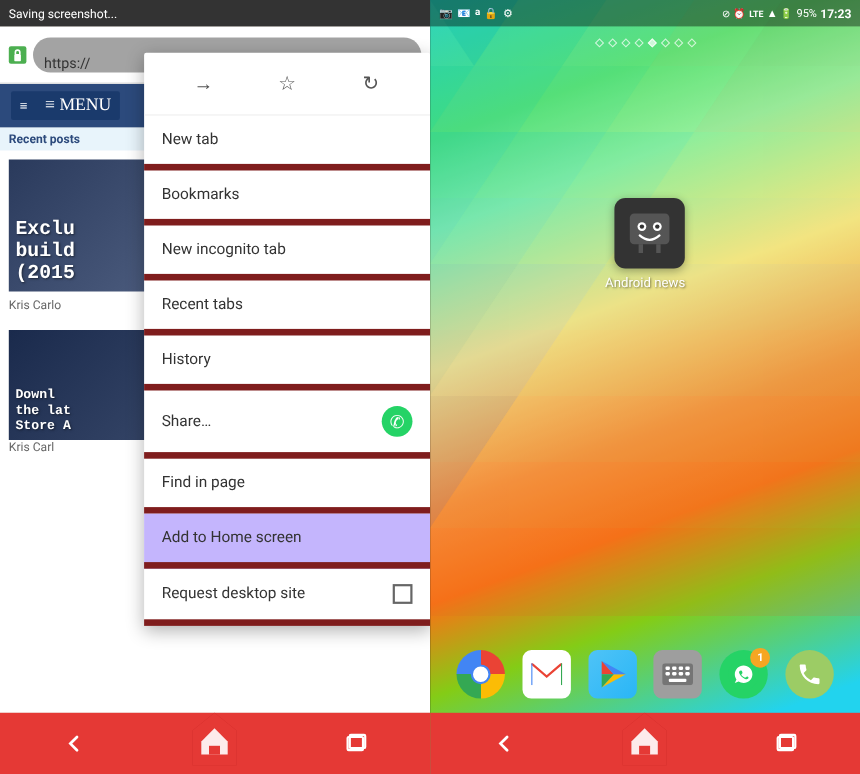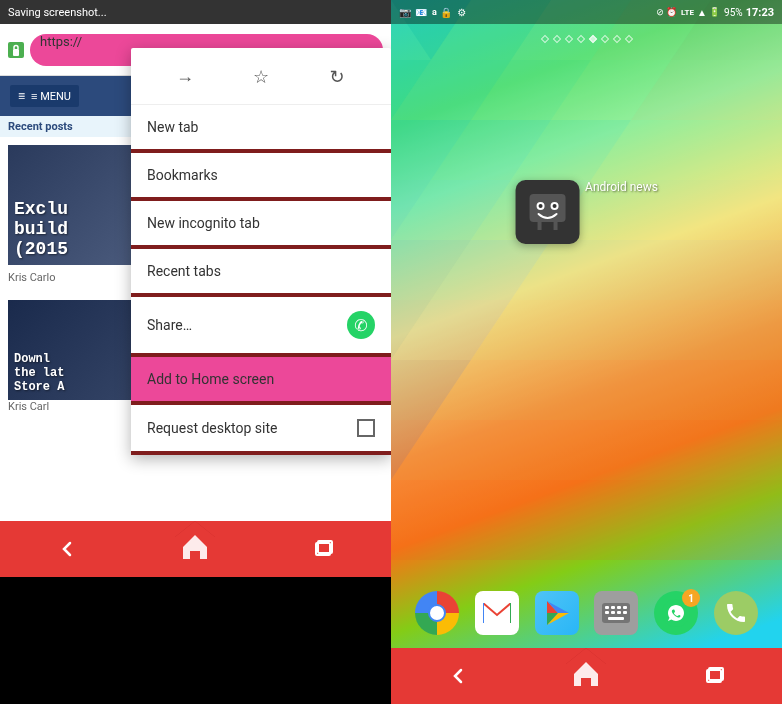--- a/index.html
+++ b/index.html
@@ -8,21 +8,21 @@
       height: 704px;
       overflow: hidden;
       display: flex;
       font-family: 'Roboto', Arial, sans-serif;
       background: #000;
     }
 
     
     .left-panel {
       width: 391px;
-      height: 577px;
+      height: 704px;
       position: relative;
       background: #e8e0d8;
       overflow: hidden;
     }
 
     
     .browser-bg {
       position: absolute;
       top: 0; left: 0; right: 0; bottom: 0;
       background: #c8bfb5;
@@ -66,24 +66,24 @@
       border-radius: 2px;
       display: flex;
       align-items: center;
       justify-content: center;
       flex-shrink: 0;
     }
 
     .url-bar {
       flex: 1;
       height: 32px;
-      background: #ec4899;
+      background: #a3a3a3;
       border-radius: 16px;
       display: flex;
-      align-items: flex-start;
+      align-items: flex-end;
       padding: 0 10px;
       font-size: 13px;
       color: #333;
       overflow: hidden;
     }
 
     
     .blog-content {
       position: absolute;
       top: 76px; left: 0; right: 0; bottom: 56px;
@@ -202,25 +202,25 @@
     }
 
     .menu-item {
       padding: 14px 16px;
       font-size: 14px;
       color: #333;
       cursor: pointer;
       display: flex;
       align-items: center;
       justify-content: space-between;
-      border-bottom: 4px solid #7f1d1d;
+      border-bottom: 6px solid #7f1d1d;
     }
 
     .menu-item.highlighted {
-      background: #ec4899;
+      background: #c4b5fd;
     }
 
     .menu-item-text {
       font-size: 14px;
     }
 
     
     .right-panel {
       width: 391px;
       height: 704px;
@@ -294,22 +294,22 @@
       background: rgba(255,255,255,0.7);
     }
 
     
     .app-icon-center {
       position: absolute;
       top: 180px;
       left: 50%;
       transform: translateX(-50%);
       display: flex;
-      flex-direction: row;
-      align-items: flex-start;
+      flex-direction: column;
+      align-items: flex-end;
       gap: 6px;
       z-index: 5;
     }
 
     .app-icon-box {
       width: 64px;
       height: 64px;
       background: #333;
       border-radius: 10px;
       display: flex;
@@ -492,21 +492,21 @@
     </div>
     <div class="url-bar">
       <span>https://</span>
     </div>
   </div>
 
   <div class="blog-content">
     <div class="blog-nav">
       <div class="blog-nav-menu">
         <span>≡</span>
-        <span style="font-size:11px;color:#fff;margin-left:2px;">≡ MENU</span>
+        <span style="font-size:16px;color:#fff;margin-left:12px;font-family:Liberation Serif, serif;">≡ MENU</span>
       </div>
     </div>
     <div style="background:#e8f4fb;padding:4px 8px;font-size:11px;color:#2c4a7c;font-weight:bold;">
       <span>Recent posts</span>
     </div>
     <div class="blog-post">
       <div class="blog-post-img">
         <div>
           <div class="blog-post-title">Exclu<br>build<br>(2015</div>
         </div>
@@ -543,24 +543,30 @@
     <div class="menu-item">
       <span class="menu-item-text">Bookmarks</span>
     </div>
     <div class="menu-item">
       <span class="menu-item-text">New incognito tab</span>
     </div>
     <div class="menu-item">
       <span class="menu-item-text">Recent tabs</span>
     </div>
     <div class="menu-item">
+      <span class="menu-item-text">History</span>
+    </div>
+    <div class="menu-item">
       <span class="menu-item-text">Share…</span>
       <div class="whatsapp-green">
         <span>✆</span>
       </div>
+    </div>
+    <div class="menu-item">
+      <span class="menu-item-text">Find in page</span>
     </div>
     <div class="menu-item highlighted">
       <span class="menu-item-text">Add to Home screen</span>
     </div>
     <div class="menu-item">
       <span class="menu-item-text">Request desktop site</span>
       <div class="checkbox-outline"></div>
     </div>
   </div>
 

